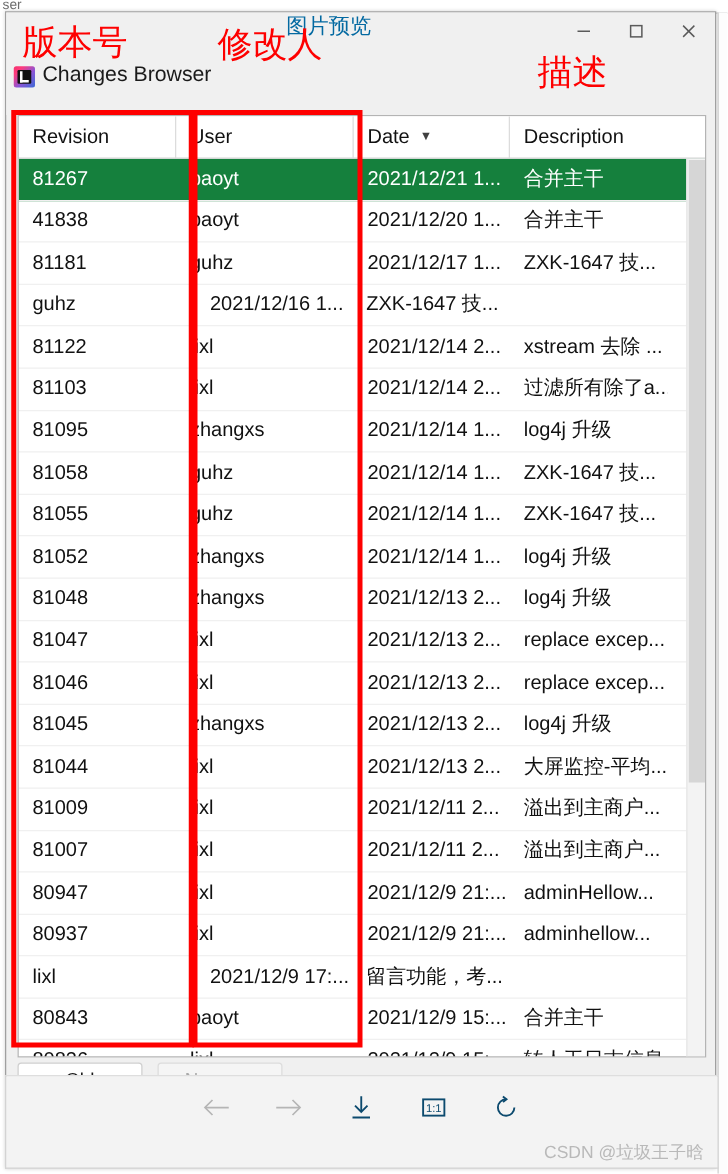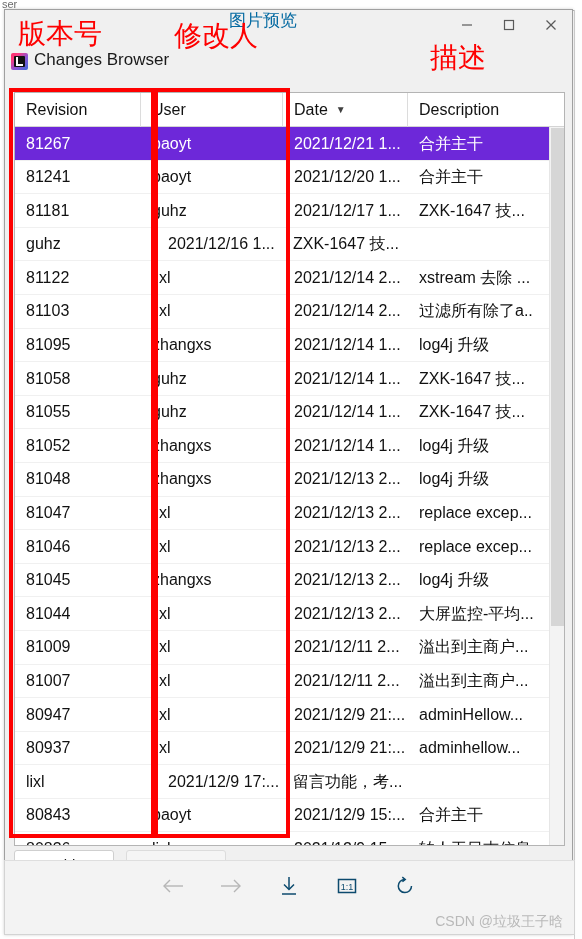--- a/index.html
+++ b/index.html
@@ -146,21 +146,21 @@
     height: 719px;
     overflow: hidden;
     position: relative;
   }
   .tr {
     display: flex;
     height: 33.6px;
     align-items: center;
     border-bottom: 1px solid #f0f0f0;
   }
-  .tr.sel { background: #6d28d9; }
+  .tr.sel { background: #15803d; }
   .tr.sel .td { color: #ffffff; }
   .td {
     font-size: 16px;
     color: #111;
     padding-left: 11px;
     height: 33.6px;
     line-height: 33.6px;
     overflow: hidden;
     white-space: nowrap;
     text-overflow: clip;
@@ -330,21 +330,21 @@
       </div>
 
       <div id="tbody">
           <div class="tr sel">
             <div class="td c1">81267</div>
             <div class="td c2">baoyt</div>
             <div class="td c3">2021/12/21 1...</div>
             <div class="td c4">合并主干</div>
           </div>
           <div class="tr">
-            <div class="td c1">81241</div>
+            <div class="td c1">41838</div>
             <div class="td c2">baoyt</div>
             <div class="td c3">2021/12/20 1...</div>
             <div class="td c4">合并主干</div>
           </div>
           <div class="tr">
             <div class="td c1">81181</div>
             <div class="td c2">guhz</div>
             <div class="td c3">2021/12/17 1...</div>
             <div class="td c4">ZXK-1647 技...</div>
           </div>

